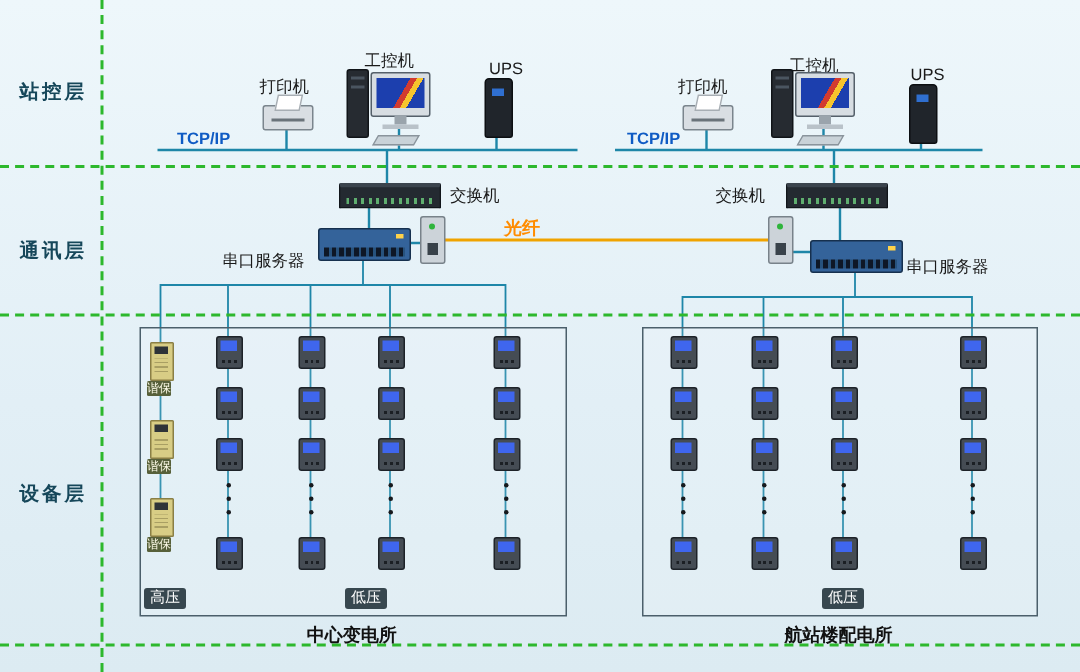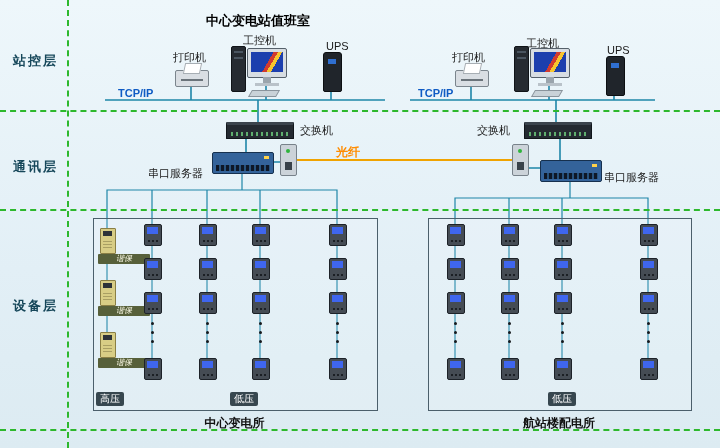--- a/index.html
+++ b/index.html
@@ -12,21 +12,21 @@
   .abs{position:absolute;}
   .lbl{position:absolute; font-size:11px; color:#1a1a1a; white-space:nowrap;}
   .title{position:absolute; font-size:13px; font-weight:bold; color:#000; white-space:nowrap;}
   .layer-lbl{position:absolute; font-size:13px; font-weight:bold; color:#16475a; letter-spacing:2px;}
   .tcpip{position:absolute; font-size:11px; font-weight:bold; color:#0f5bc4; white-space:nowrap;}
   .fiber-lbl{position:absolute; font-size:12px; font-weight:bold; color:#ff8c00;}
   .sep-h{position:absolute; left:0; width:720px; height:0; border-top:2px dashed #2db82d;}
   .sep-v{position:absolute; top:0; height:448px; width:0; border-left:2px dashed #2db82d;}
   .devbox{position:absolute; border:1px solid #4b5f6b; background:rgba(255,255,255,0.12);}
   .badge{position:absolute; font-size:10px; color:#fff; background:#37474f; padding:0 4px; line-height:14px; border-radius:2px; white-space:nowrap;}
-  .minibadge{position:absolute; font-size:8px; color:#fdfbe8; background:#57603a; padding:0 18px; line-height:10px; border-radius:1px; white-space:nowrap;font-style:italic;}
+  .minibadge{position:absolute; font-size:8px; color:#fdfbe8; background:#57603a; padding:0 0; line-height:10px; border-radius:1px; white-space:nowrap;}
   .station-name{position:absolute; font-size:12px; font-weight:600; color:#111; text-align:center;}
 
   
   .printer{position:absolute; width:32px; height:15px; background:#d9dee3; border:1px solid #7b858d; border-radius:2px;}
   .printer .paper{position:absolute; left:8px; top:-8px; width:15px; height:9px; background:#fff; border:1px solid #a7aeb4; transform:skewX(-12deg);}
   .printer .slot{position:absolute; left:5px; top:8px; width:22px; height:2px; background:#6a737a;}
   .tower{position:absolute; width:13px; height:44px; background:#262b31; border:1px solid #101418; border-radius:2px;}
   .tower i{display:block; margin:4px 2px 0; height:2px; background:#4a5560;}
   .monitor{position:absolute; width:38px; height:28px; background:#d7dde2; border:1px solid #55606a; border-radius:2px;}
   .monitor .scr{position:absolute; left:3px; top:3px; right:3px; bottom:5px;
@@ -83,23 +83,22 @@
     <path d="M295,160 H512" fill="none" stroke="#f0a300" stroke-width="2"></path>
   </svg>
 
   <div class="sep-h" style="top:110px"></div>
   <div class="sep-h" style="top:209px"></div>
   <div class="sep-h" style="top:429px"></div>
   <div class="sep-v" style="left:67px"></div>
 
   <div class="layer-lbl" style="left:13px;top:52px">站控层</div>
   <div class="layer-lbl" style="left:13px;top:158px">通讯层</div>
-  <div class="layer-lbl" style="left:13px;top:297px">设备层</div>
-
-  <div class="title" style="left:206px;top:12px">中心变电站值班室</div>
+  <div class="layer-lbl" style="left:13px;top:320px">设备层</div>
+
 
   <div class="lbl" style="left:173px;top:50px">打印机</div>
   <div class="printer" style="left:175px;top:70px">
       <i class="paper"></i>
       <i class="slot"></i>
     </div>
 
   <div class="lbl" style="left:243px;top:33px">工控机</div>
   <div class="tower" style="left:231px;top:46px">
       <i></i>

